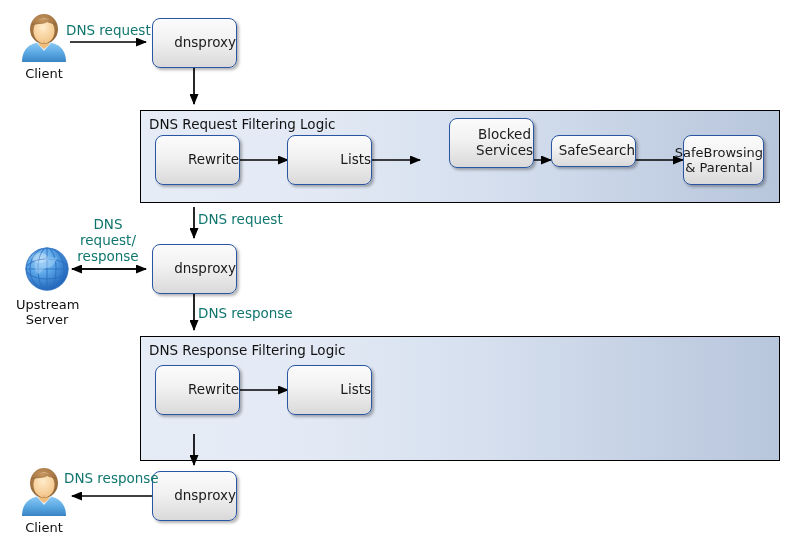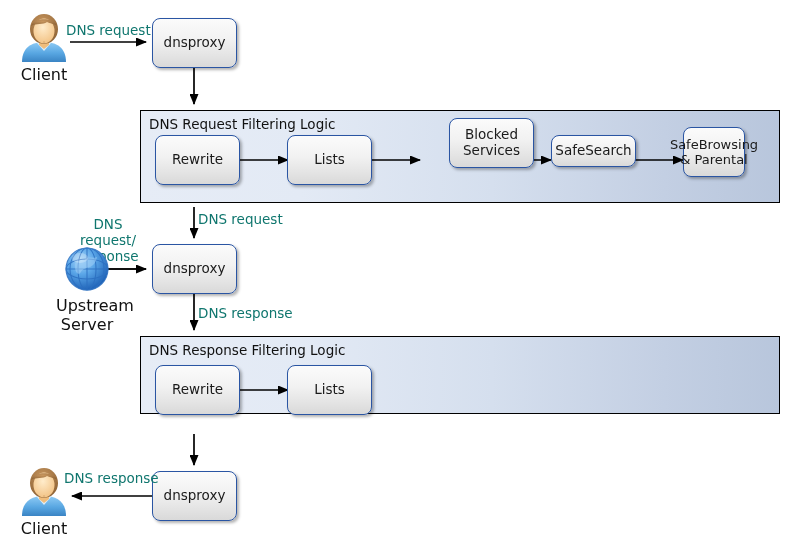--- a/index.html
+++ b/index.html
@@ -21,21 +21,21 @@
 
   
   .node {
     position: absolute;
     border: 1.6px solid #2a55a3;
     border-radius: 8px;
     background: linear-gradient(to bottom, #fbfbfb 0%, #f2f2f2 42%, #e3e3e3 78%, #d9d9d9 100%);
     box-shadow: 2px 2px 3px rgba(0,0,0,0.30);
     display: flex;
     align-items: center;
-    justify-content: center;
+    justify-content: flex-end;
     text-align: center;
     color: #1a1a1a;
     font-size: 13.5px;
     line-height: 1.18;
     box-sizing: border-box;
     z-index: 5;
   }
   .node.small { font-size: 13px; }
 
   
@@ -76,21 +76,21 @@
   }
 
   
   .actor {
     position: absolute;
     z-index: 6;
     text-align: center;
   }
   .actor svg { display: block; margin: 0 auto; }
   .actor .caption {
-    font-size: 16px;
+    font-size: 13px;
     color: #111111;
     line-height: 1.18;
     margin-top: 2px;
     white-space: pre-line;
   }
 </style>
 </head>
 <body>
 
 <div id="canvas">
@@ -124,38 +124,38 @@
       <line x1="635" y1="160" x2="683" y2="160" marker-end="url(#ah)"></line>
 
       <line x1="239" y1="390" x2="288" y2="390" marker-end="url(#ah)"></line>
     </g>
   </svg>
 
   <div class="panel" style="left:140px; top:110px; width:640px; height:93px;">
     <div class="panel-title">DNS Request Filtering Logic</div>
   </div>
 
-  <div class="panel" style="left:140px; top:336px; width:640px; height:78px;padding-left:37px;">
+  <div class="panel" style="left:140px; top:336px; width:640px; height:125px;padding-left:37px;">
     <div class="panel-title">DNS Response Filtering Logic</div>
   </div>
 
   <div class="node" style="left:155px; top:135px; width:85px; height:50px;">
     <span>Rewrite</span>
   </div>
   <div class="node" style="left:287px; top:135px; width:85px; height:50px;">
     <span>Lists</span>
   </div>
   <div class="node multiline" style="left:419px; top:118px; width:85px; height:50px;margin-left:30px;">
     <span style="white-space:pre-line;">Blocked
 Services</span>
   </div>
   <div class="node" style="left:551px; top:135px; width:85px; height:32px;">
     <span>SafeSearch</span>
   </div>
-  <div class="node small" style="left:683px; top:127px; width:62px; height:50px;">
+  <div class="node small" style="left:683px; top:135px; width:81px; height:50px;">
     <span style="white-space:pre-line;">SafeBrowsing
 &amp; Parental</span>
   </div>
 
   <div class="node" style="left:155px; top:365px; width:85px; height:50px;">
     <span>Rewrite</span>
   </div>
   <div class="node" style="left:287px; top:365px; width:85px; height:50px;">
     <span>Lists</span>
   </div>
@@ -222,21 +222,21 @@
       <path d="M19,31 L26,39 L33,31 L29,29 L26,33 L23,29 Z" fill="#e9f3fb" opacity="0.9"></path>
       <path d="M21,26 L31,26 L31,33 L26,37 L21,33 Z" fill="#f0bd7c"></path>
       <ellipse cx="26" cy="17" rx="14" ry="15" fill="url(#hairG)"></ellipse>
       <ellipse cx="26" cy="19" rx="10.5" ry="12.5" fill="url(#faceG)"></ellipse>
       <path d="M13,14 C15,5 37,5 39,14 C36,11 32,12 29,10 C25,13 18,11 13,14 Z" fill="url(#hairG)"></path>
       <circle cx="26" cy="30" r="0.9" fill="#cf9f66" opacity="0.5"></circle>
     </svg>
     <div class="caption">Client</div>
   </div>
 
-  <div class="actor" style="left:16px; top:243px; width:62px;margin-left:40px;">
+  <div class="actor" style="left:16px; top:243px; width:62px;">
     <svg width="52" height="52" viewBox="0 0 52 52">
       <defs>
         <radialGradient id="globeG" cx="36%" cy="30%" r="72%">
           <stop offset="0%" stop-color="#a9d6f8"></stop>
           <stop offset="45%" stop-color="#5aa6e8"></stop>
           <stop offset="100%" stop-color="#1f63b8"></stop>
         </radialGradient>
       </defs>
       <circle cx="26" cy="26" r="21" fill="url(#globeG)"></circle>
       <g stroke="#2c6fc0" stroke-width="1.1" fill="none" opacity="0.85">

